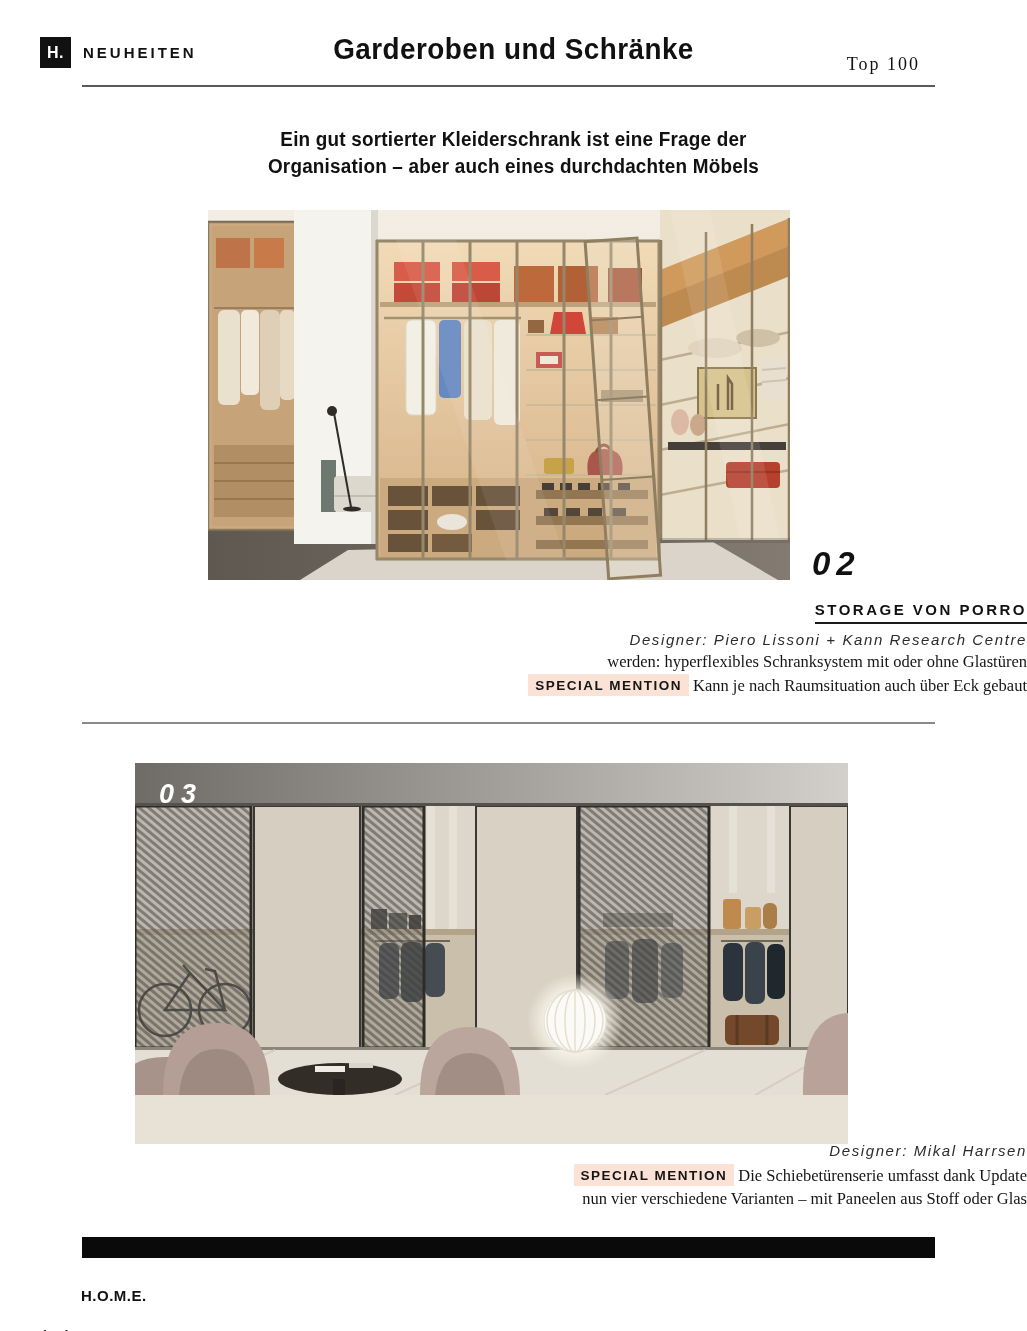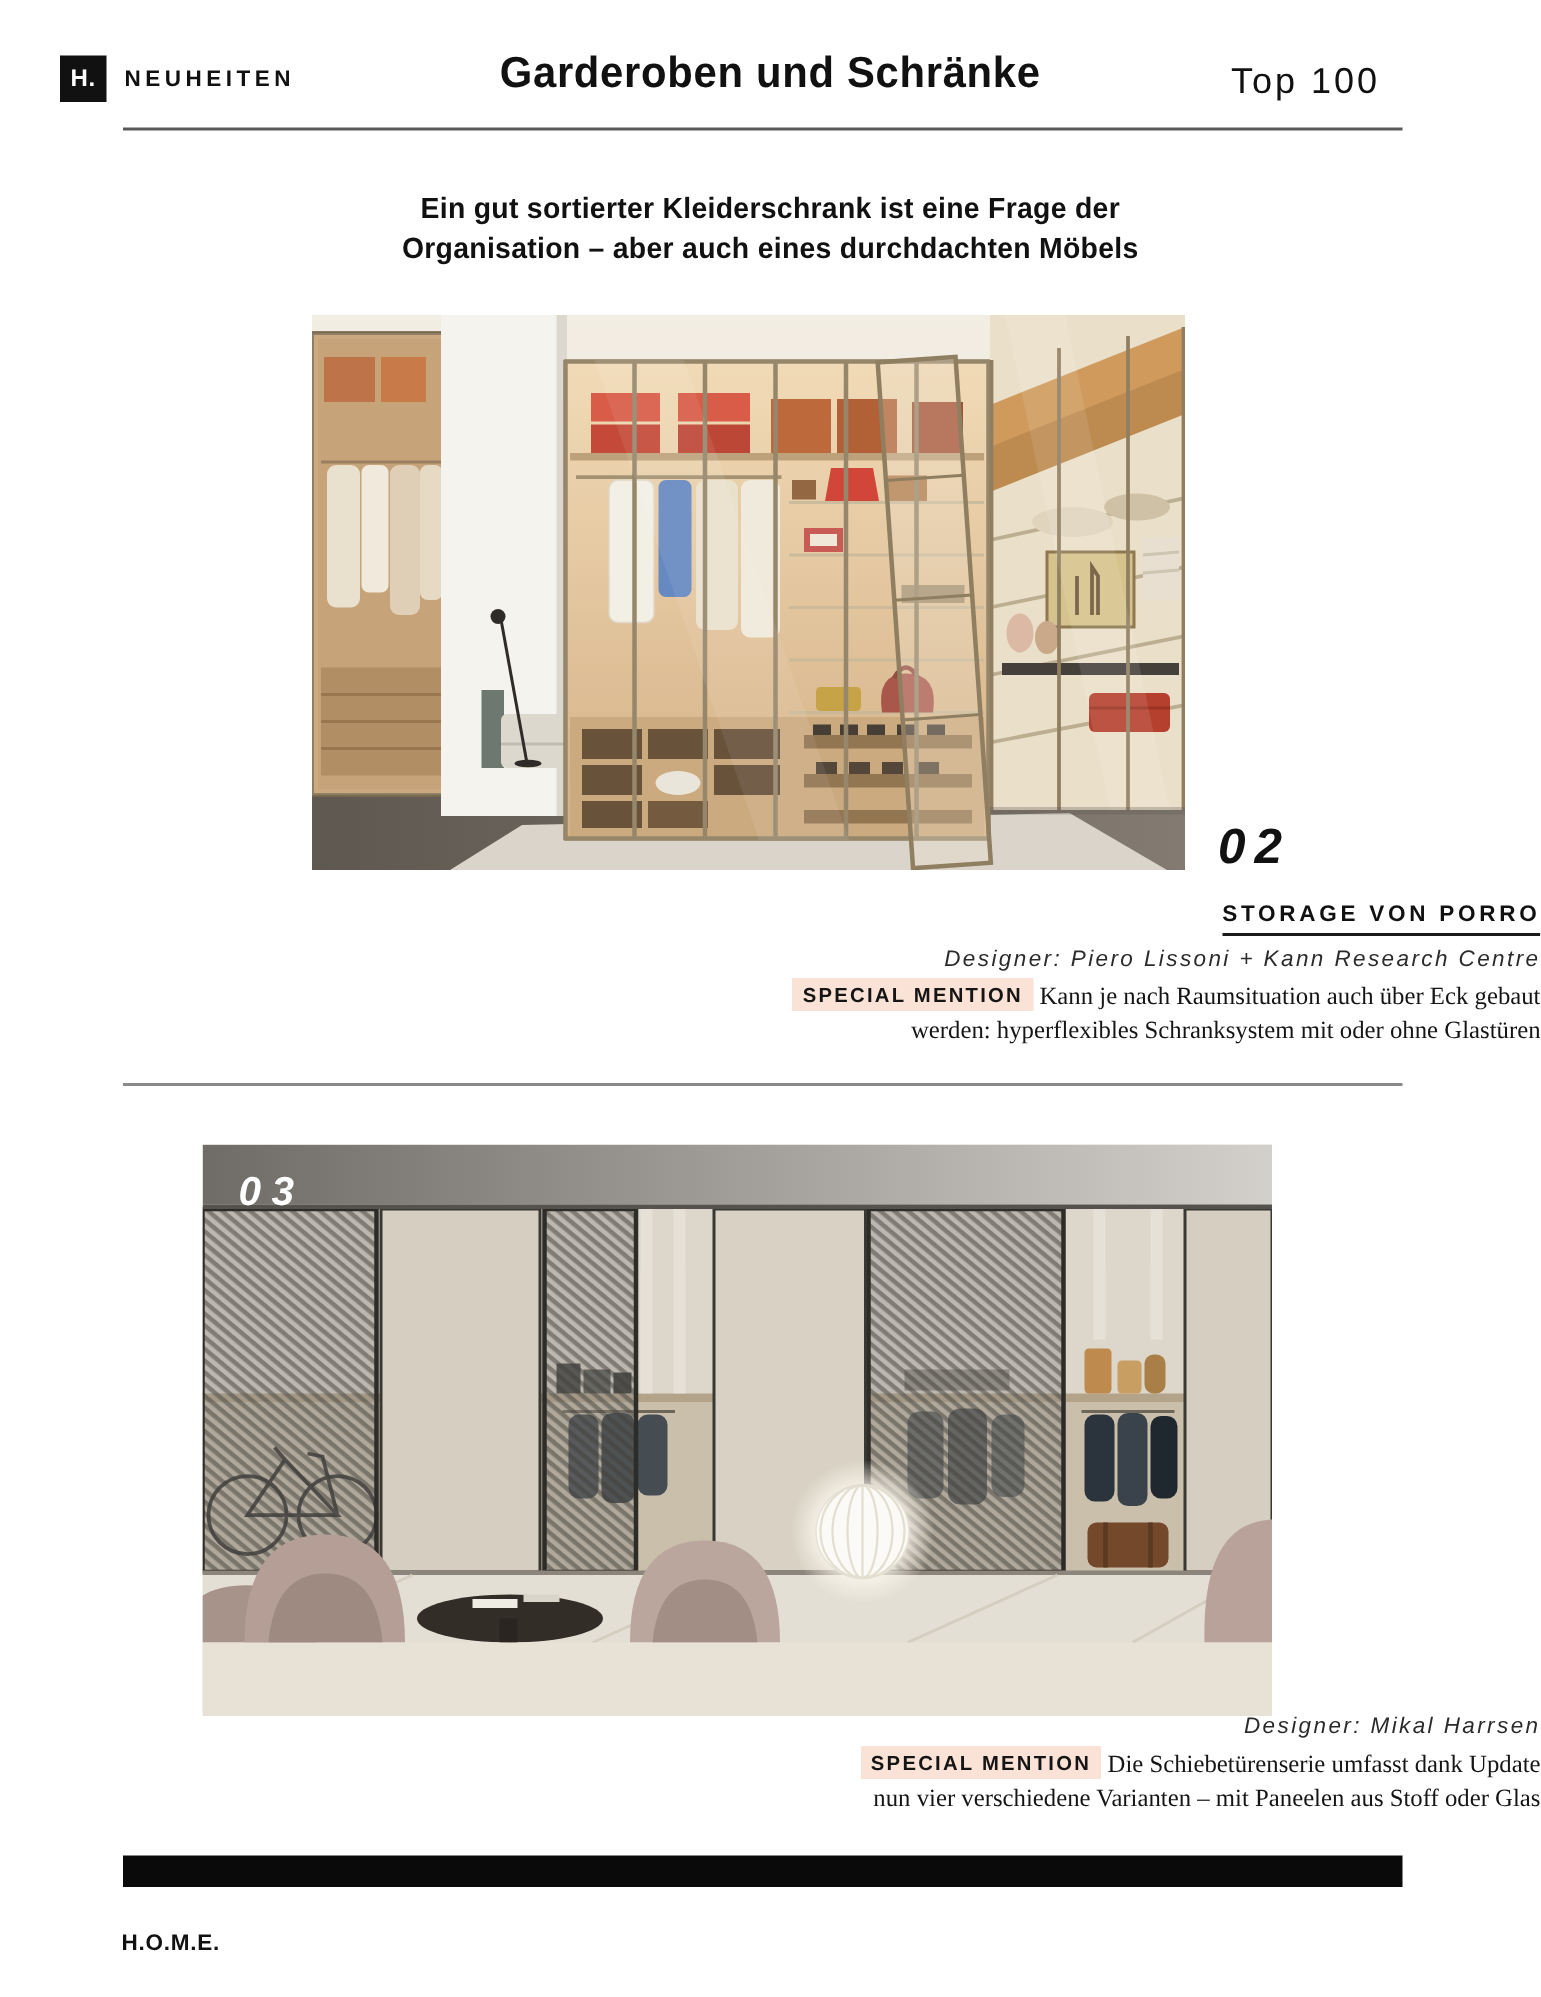--- a/index.html
+++ b/index.html
@@ -7,22 +7,22 @@
         font-family:"Liberation Sans",sans-serif;color:#111;}
   .abs{position:absolute;}
 
   
   .logo-box{left:40px;top:37px;width:31px;height:31px;background:#111;color:#fff;
             display:flex;align-items:center;justify-content:center;
             font-weight:bold;font-size:16px;letter-spacing:.5px;}
   .section-label{left:83px;top:44px;font-weight:bold;font-size:15px;letter-spacing:3px;}
   .page-title{left:0;right:0;top:33px;text-align:center;font-weight:bold;font-size:29px;
               letter-spacing:.5px;transform:scaleX(.96);}
-  .issue-label{top:41px;right:107px;font-family:Liberation Sans, sans-serif;
-               font-size:24px;letter-spacing:2px;}
+  .issue-label{top:54px;right:107px;font-family:Liberation Serif, serif;
+               font-size:18px;letter-spacing:2px;}
   .rule{height:2px;background:#5a5a5a;}
   .rule-header{left:82px;top:85px;width:853px;}
   .rule-divider{left:82px;top:722px;width:853px;background:#8a8a8a;height:1.5px;}
 
   
   .intro{left:0;right:0;top:126px;text-align:center;font-weight:bold;font-size:19.5px;
          line-height:27px;letter-spacing:.2px;transform:scaleX(.97);}
 
   
   .photo{overflow:hidden;background:#e8e2d6;}
@@ -242,24 +242,24 @@
       </g>
     </svg>
   </div>
   <div class="abs item-number num-02">02</div>
 
   <div class="abs caption cap1-title">
     <span class="caption-title">STORAGE VON PORRO</span>
   </div>
   <div class="abs caption caption-designer cap1-designer">Designer: Piero Lissoni + Kann Research Centre</div>
   <div class="abs caption caption-desc cap1-desc">
+    <div class="desc-line">werden: hyperflexibles Schranksystem mit oder ohne Glastüren</div>
     <div class="desc-line">
       <span class="badge">SPECIAL MENTION</span><span>Kann je nach Raumsituation auch über Eck gebaut</span>
     </div>
-    <div class="desc-line">werden: hyperflexibles Schranksystem mit oder ohne Glastüren</div>
   </div>
 
   <div class="abs rule rule-divider"></div>
 
   <div class="abs photo photo-2">
     <svg width="713" height="332" viewBox="0 0 713 332">
       <defs>
         <pattern id="meshp" width="6" height="6" patternUnits="userSpaceOnUse" patternTransform="rotate(40)">
           <rect width="6" height="3" fill="#413f3b" opacity=".9"></rect>
         </pattern>

